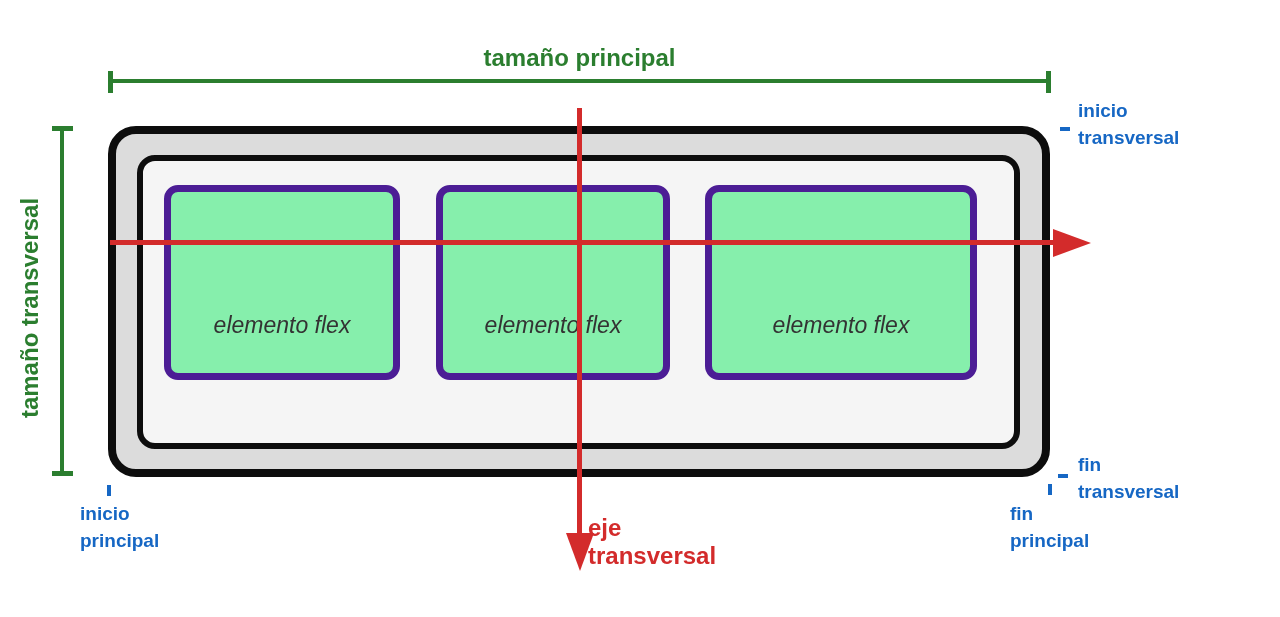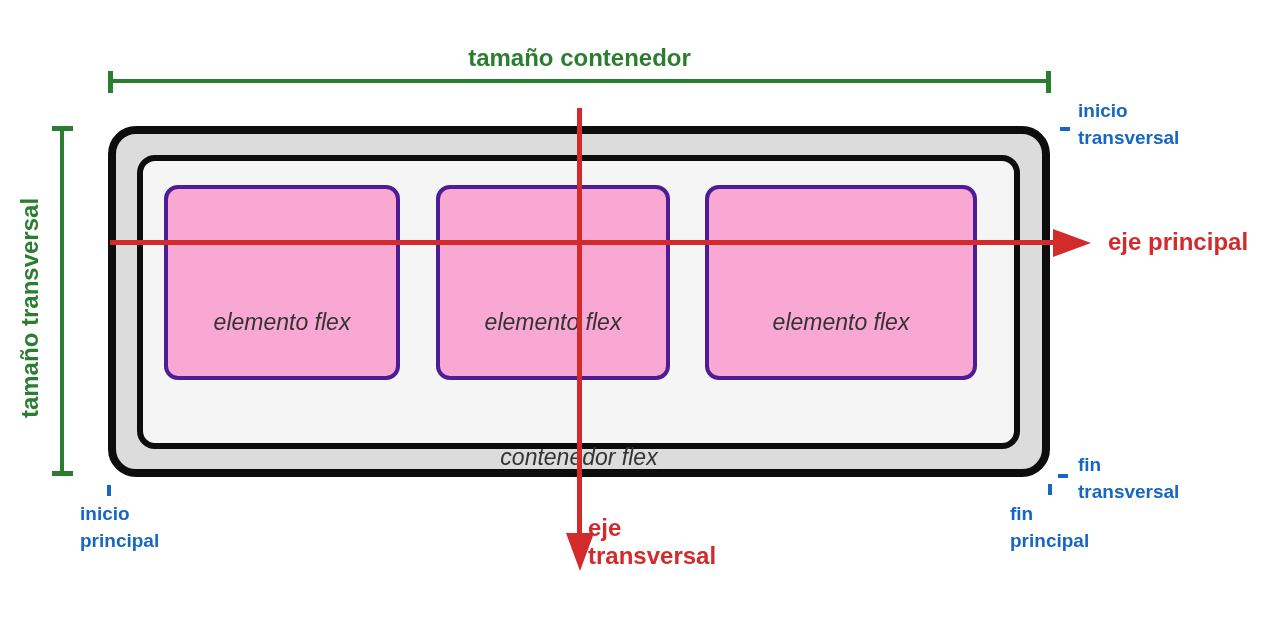--- a/index.html
+++ b/index.html
@@ -57,22 +57,22 @@
     font-size: 23px;
     color: #333333;
     z-index: 4;
   }
 
   
   .flex-item {
     position: absolute;
     top: 185px; height: 195px;
     box-sizing: border-box;
-    background: #f9a8d4;
-    border: 4px solid #4c1d95;
+    background: #86efac;
+    border: 7px solid #4c1d95;
     border-radius: 14px;
     z-index: 3;
   }
   .flex-item .item-label {
     position: absolute;
     left: 0; right: 0; top: 120px;
     text-align: center;
     font-style: italic;
     font-size: 23px;
     color: #333333;
@@ -128,47 +128,45 @@
   .main-end-label { left: 1010px; top: 500px; }
   .main-end-tick { left: 1048px; top: 484px; width: 4px; height: 11px; }
   .main-start-label { left: 80px; top: 500px; }
   .main-start-tick { left: 107px; top: 485px; width: 4px; height: 11px; }
 </style>
 </head>
 <body>
 
 <div class="canvas">
 
-  <div class="measure-label h abs" style="left:110px; top:44px; width:939px;">tamaño contenedor</div>
+  <div class="measure-label h abs" style="left:110px; top:44px; width:939px;">tamaño principal</div>
   <div class="g-line" style="left:110px; top:79px; width:939px; height:4px;"></div>
   <div class="g-line" style="left:108px; top:71px; width:5px; height:22px;"></div>
   <div class="g-line" style="left:1046px; top:71px; width:5px; height:22px;"></div>
 
   <div class="measure-label v abs" style="left:30px; top:308px;">tamaño transversal</div>
   <div class="g-line" style="left:60px; top:127px; width:4px; height:349px;"></div>
   <div class="g-line" style="left:52px; top:126px; width:21px; height:5px;"></div>
   <div class="g-line" style="left:52px; top:471px; width:21px; height:5px;"></div>
 
   <div class="outer-container"></div>
   <div class="inner-container"></div>
-  <div class="container-label">contenedor flex</div>
 
   <div class="flex-item item-1">
     <span class="item-label">elemento flex</span>
   </div>
   <div class="flex-item item-2">
     <span class="item-label">elemento flex</span>
   </div>
   <div class="flex-item item-3">
     <span class="item-label">elemento flex</span>
   </div>
 
   <div class="axis-line main-axis-line"></div>
   <div class="arrowhead arrow-right"></div>
-  <div class="axis-label main-axis-label">eje principal</div>
 
   <div class="axis-line cross-axis-line"></div>
   <div class="arrowhead arrow-down"></div>
   <div class="axis-label cross-axis-label">eje
 transversal</div>
 
   <div class="edge-tick cross-start-tick"></div>
   <div class="edge-label cross-start-label">inicio
 transversal</div>
 

